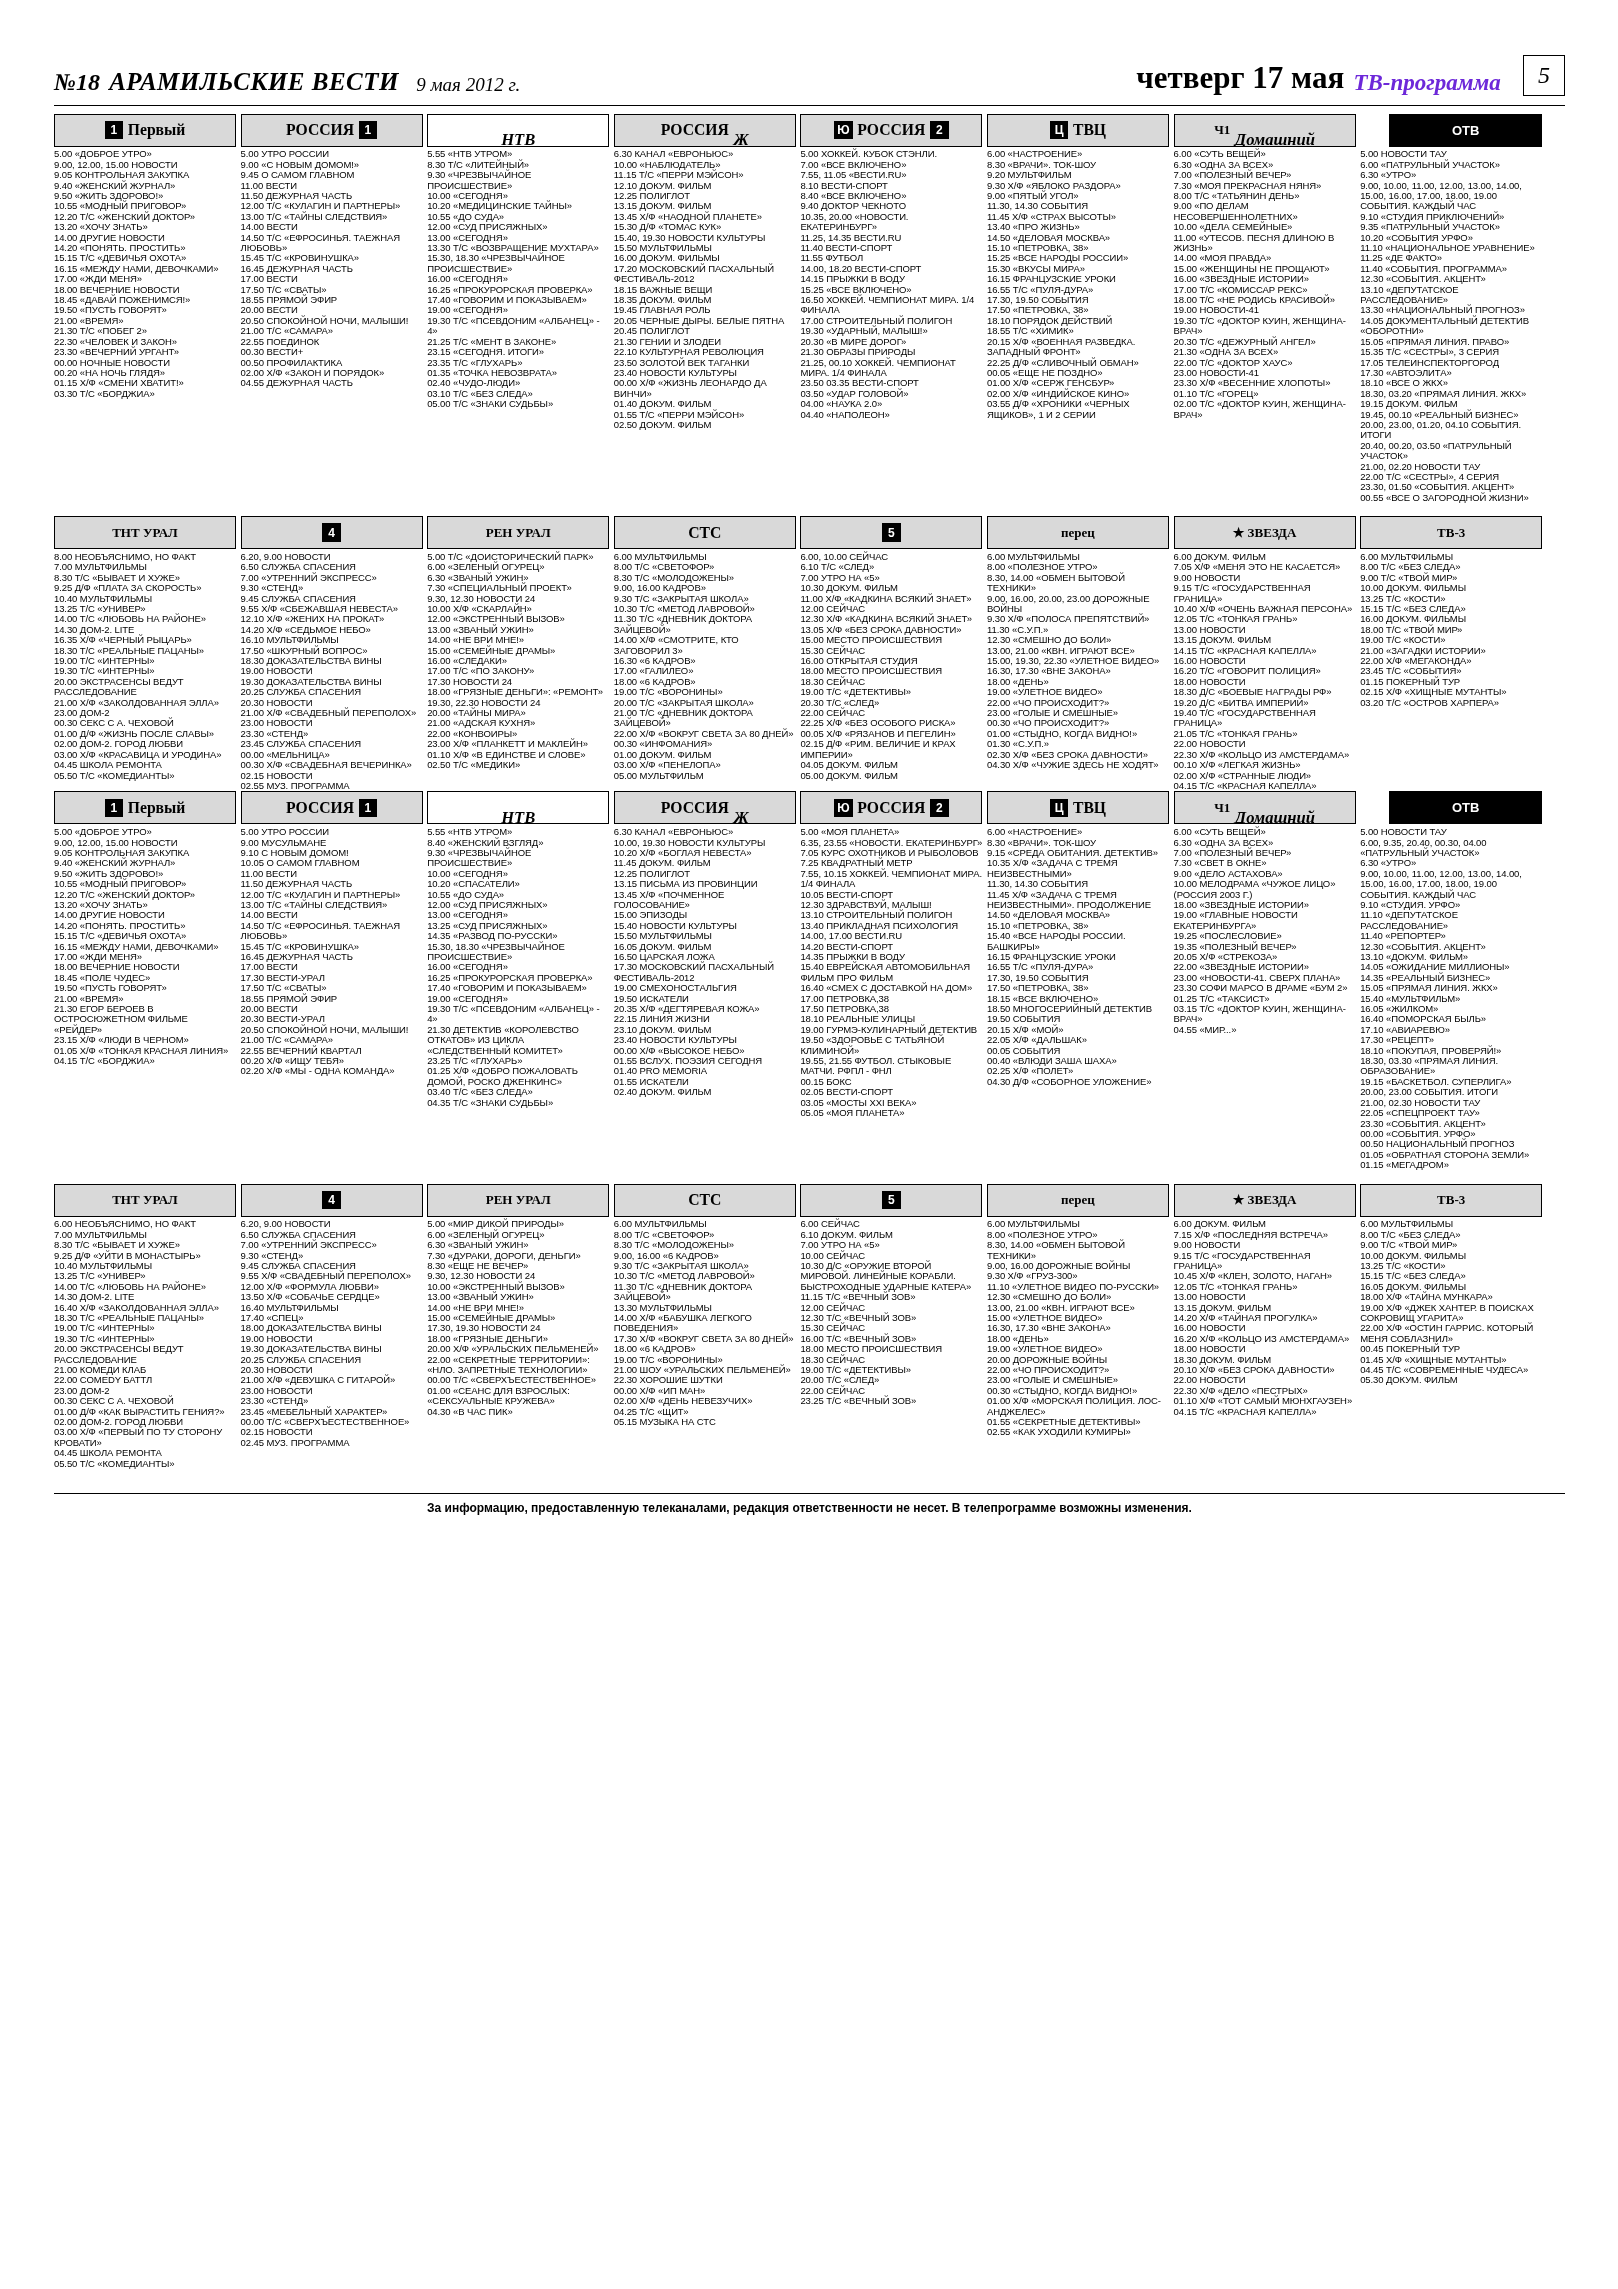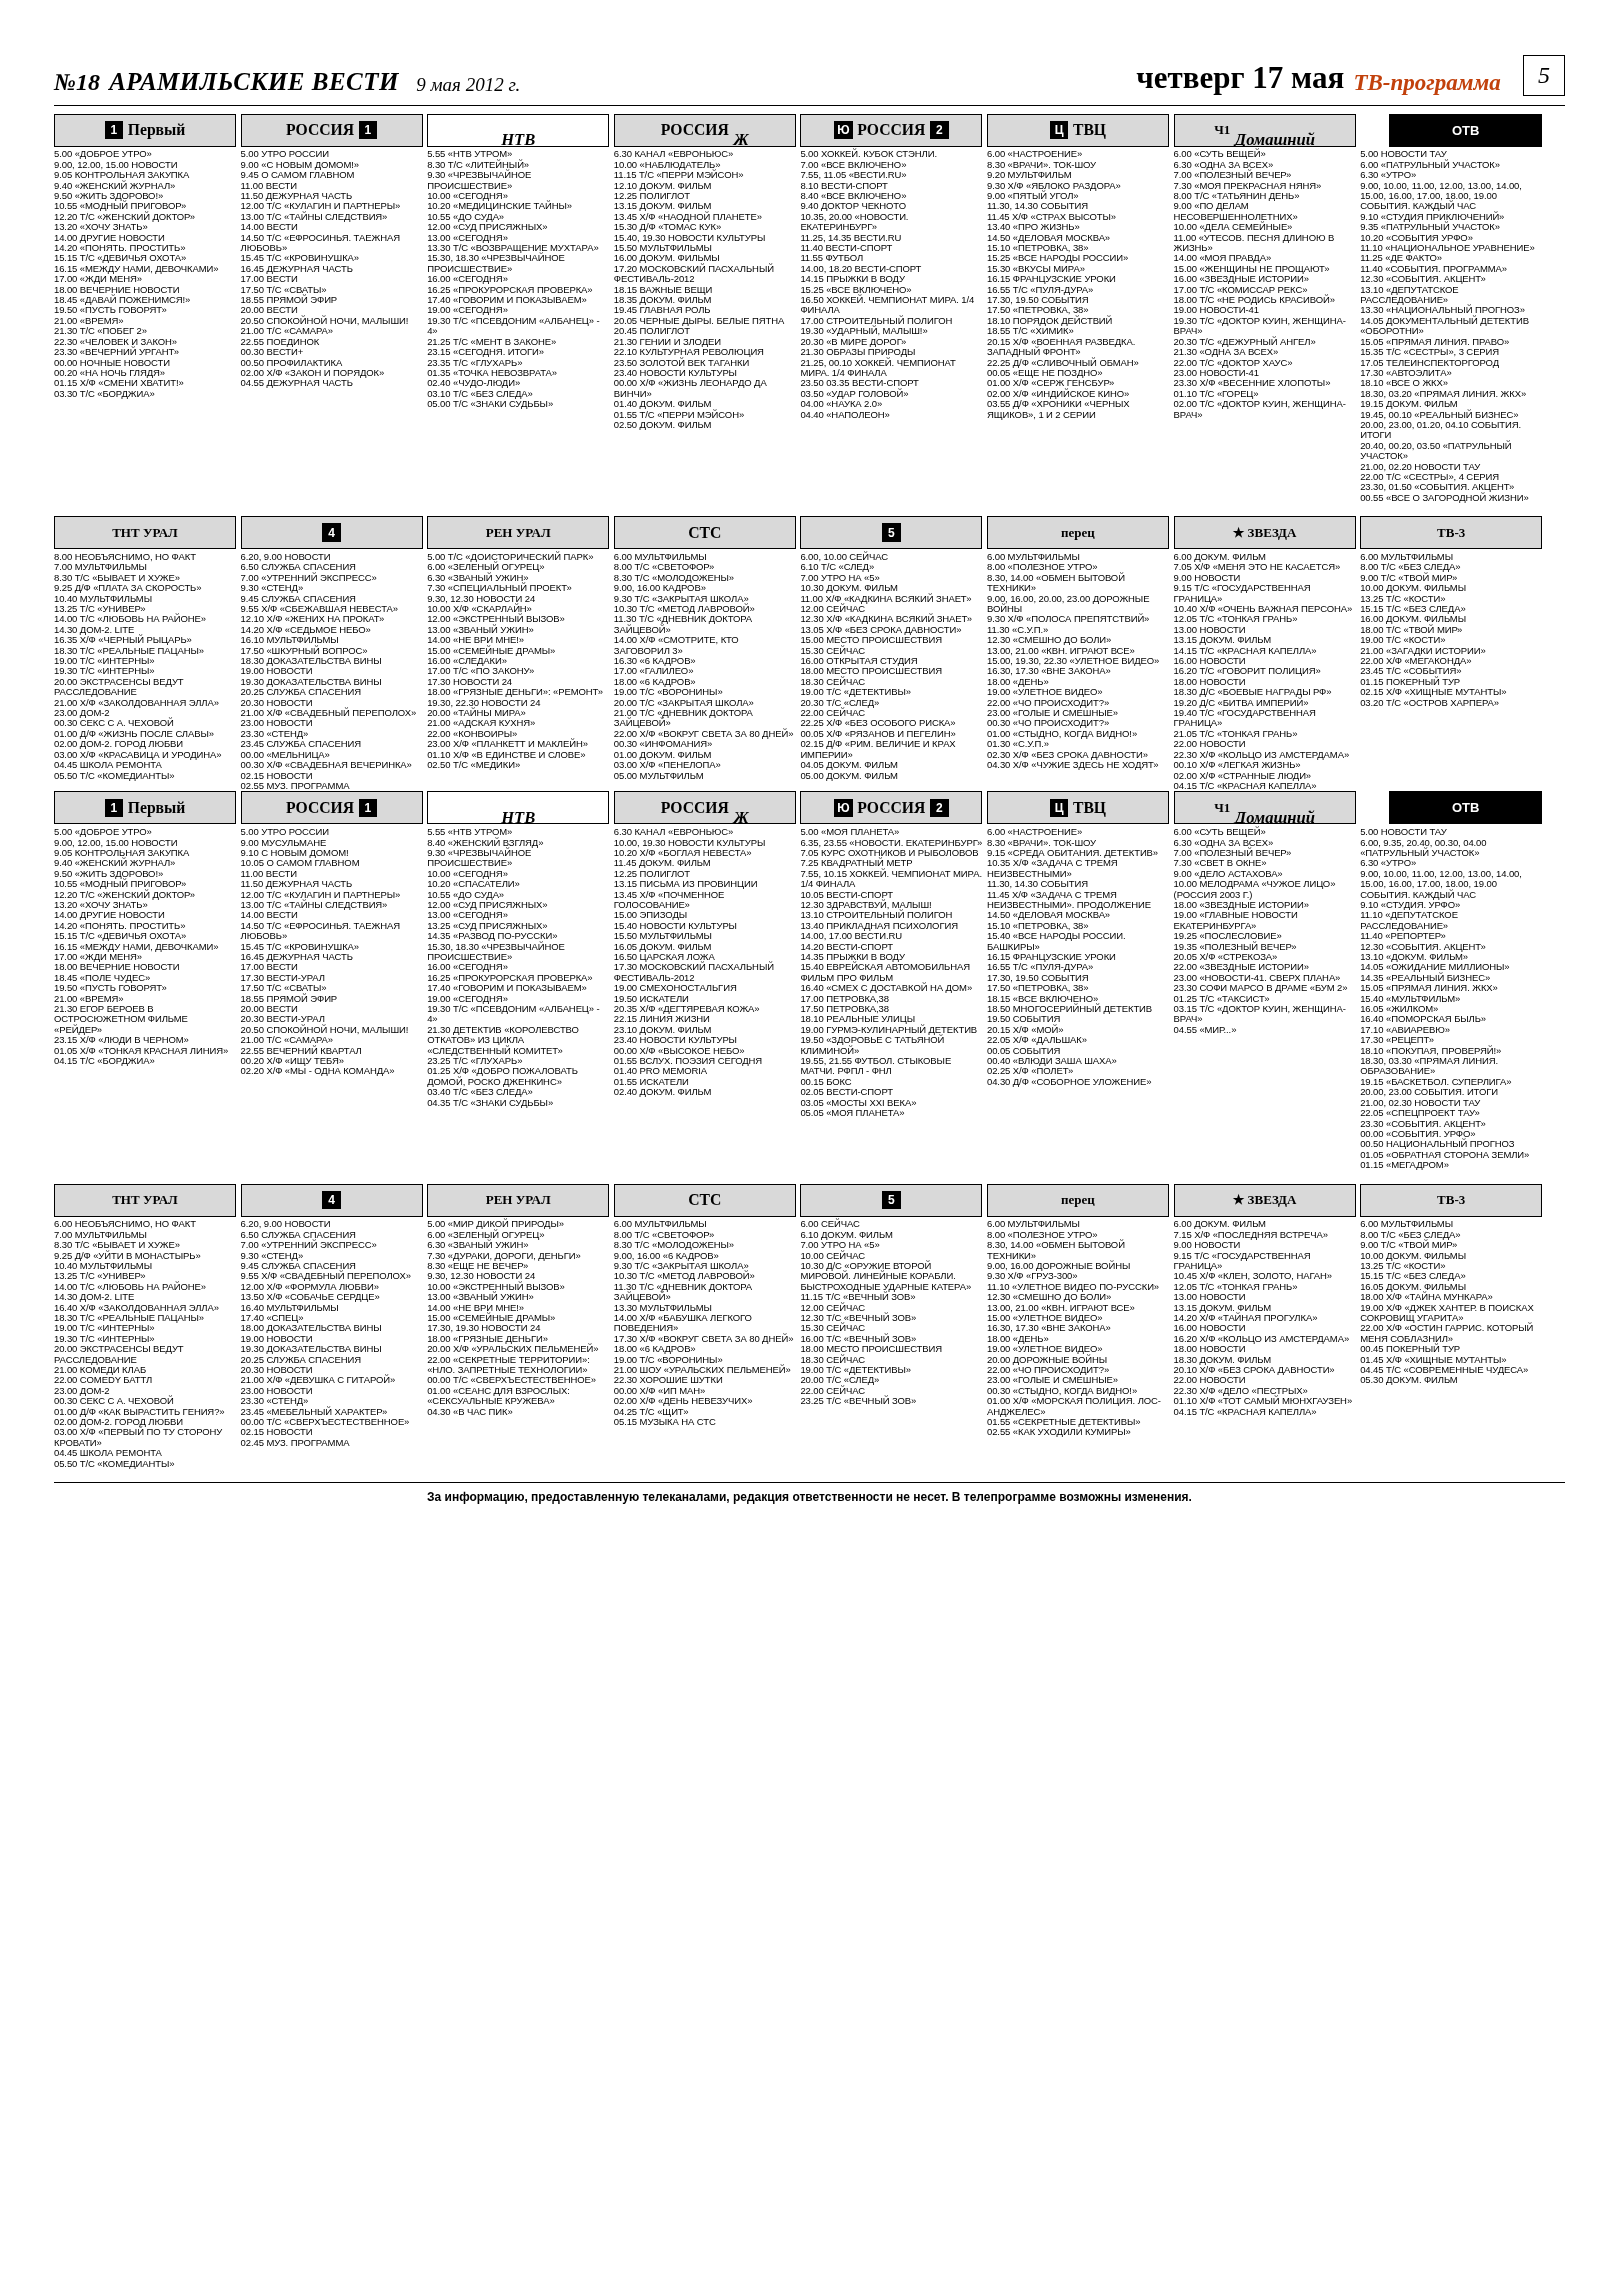--- a/index.html
+++ b/index.html
@@ -12,21 +12,21 @@
     position:relative;
   }
   .page { width:1619px; height:2290px; padding:55px 54px 36px 54px; position:relative; }
 
   
   .masthead { display:flex; align-items:flex-end; gap:9.2px; padding-bottom:5.5px; }
   .mast-issue { font-family:"Liberation Serif", serif; font-style:italic; font-size:24px; font-weight:bold; }
   .mast-name { font-family:"Liberation Serif", serif; font-style:italic; font-weight:bold; font-size:25px; letter-spacing:0.5px; }
   .mast-date { font-family:"Liberation Serif", serif; font-style:italic; font-size:19px; margin-left:8px; }
   .mast-day { flex:1; text-align:right; font-size:31px; font-weight:bold; font-family:"Liberation Serif", serif; }
-  .mast-tv { font-weight:bold; font-size:23px; color:#c2410c; font-family:"Liberation Serif", serif; font-style:italic; }
+  .mast-tv { font-weight:bold; font-size:23px; color:#6d28d9; font-family:"Liberation Serif", serif; font-style:italic; }
   .mast-page { border:1.8px solid #000; width:42px; height:41px; display:flex; align-items:center; justify-content:center;
                font-family:"Liberation Serif", serif; font-style:italic; font-size:24px; margin-left:13px; }
   .rule { border-top:1.8px solid #000; margin:3.7px 0 7.4px 0; }
 
   
   .day-banner {
     border-top:1.8px solid #000; border-bottom:1.8px solid #000;
     background:#e8e8e8;
     text-align:center; font-size:29.5px; font-weight:bold;
     font-family:"Liberation Serif", serif;
@@ -62,21 +62,21 @@
     font-family:"Liberation Sans", sans-serif;
     white-space:pre-line;
     letter-spacing:-0.1px;
   }
 
   .band { height:13px; }
 
   
   .footer {
     text-align:center; font-size:12px; font-weight:bold;
-    border-top:1.4px solid #000; margin-top:13px; padding-top:7.4px;
+    border-top:1.4px solid #000; margin-top:24px; padding-top:7.4px;
     font-family:"Liberation Sans", sans-serif;
   }
 </style>
 </head>
 <body>
 
 <div class="page">
 
   <div class="masthead">
     <span class="mast-issue">№18</span>

